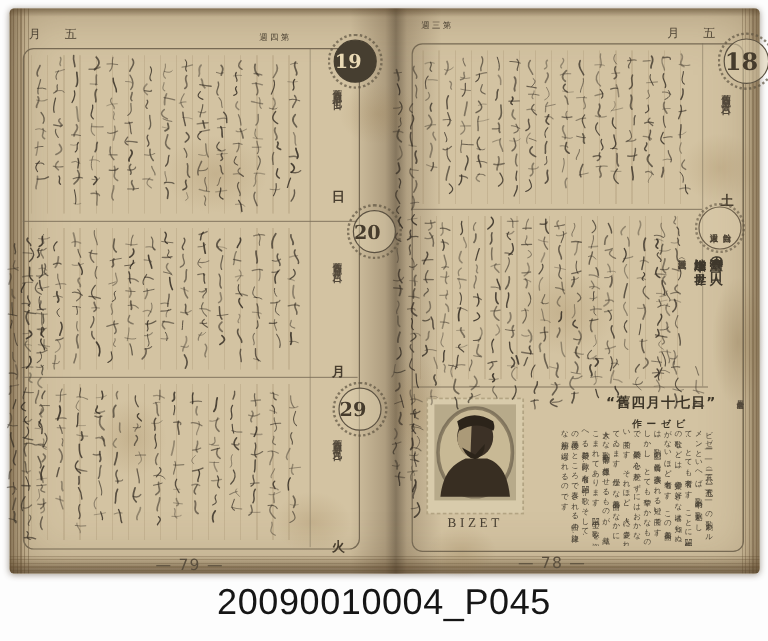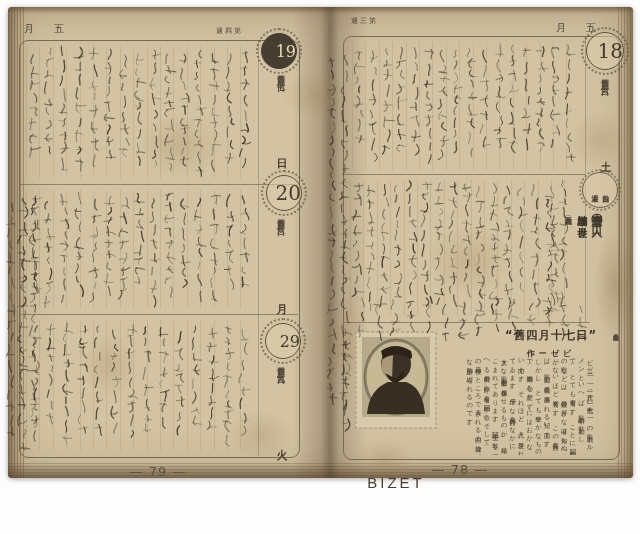--- a/index.html
+++ b/index.html
@@ -23,40 +23,40 @@
                    linear-gradient(180deg,rgba(0,0,0,0),rgba(90,70,45,.4) 60%,rgba(60,46,30,.55));}
   .edgeT{position:absolute;left:0;top:0;width:625px;height:7px;border-radius:4px 4px 0 0;
         background:linear-gradient(180deg,rgba(80,62,40,.5),rgba(0,0,0,0));}
   .stain{position:absolute;border-radius:50%;background:radial-gradient(closest-side,rgba(146,117,72,.22),rgba(146,117,72,0) 72%);}
   .frame{position:absolute;border:1px solid #776a54;border-radius:9px;}
   .pline{position:absolute;background:#7b6e58;opacity:.75;}
   .ruled{position:absolute;background:repeating-linear-gradient(90deg,rgba(146,124,90,.22) 0 1px,rgba(0,0,0,0) 1px 13.4px);}
   .vtext{position:absolute;writing-mode:vertical-rl;text-orientation:upright;color:#52483a;}
   .odate{font-size:8px;letter-spacing:2px;font-weight:600;}
   .wday{font-size:11px;font-weight:600;color:#473d2e;}
-  .badge{position:absolute;border-radius:50%;display:flex;align-items:center;justify-content:flex-end;
-         font-family:"DejaVu Serif",serif;font-weight:normal;color:#463c2d;
-         border:1.5px solid #5c5242;background:rgba(219,204,171,.55);}
+  .badge{position:absolute;border-radius:50%;display:flex;align-items:center;justify-content:flex-start;
+         font-family:"DejaVu Serif",serif;font-weight:bold;color:#463c2d;
+         border:1.5px solid #5c5242;background:rgba(219,204,171,.55);margin-left:17px;}
   .badge::before{content:'';position:absolute;inset:-6px;border-radius:50%;border:2px dotted rgba(95,84,66,.7);}
   .badge.filled{background:#463e30;color:#e9d9b4;border-color:#463e30;}
   .hdr{position:absolute;color:#4c4233;}
   .pageno{position:absolute;font-size:13px;color:#5a4f3e;text-align:center;letter-spacing:1px;}
   .caption{position:absolute;left:0;top:486px;width:640px;text-align:center;
            font-family:"Liberation Sans",sans-serif;font-size:30px;color:#161616;letter-spacing:.5px;}
   svg.hw{position:absolute;left:0;top:0;pointer-events:none;}
   .mnote{font-weight:700;color:#3f382c;}
   .article-title{position:absolute;text-align:center;font-weight:700;color:#3b3427;}
   .article-body{position:absolute;writing-mode:vertical-rl;text-orientation:upright;
                 font-size:6.3px;line-height:8.6px;color:#4a4336;overflow:hidden;letter-spacing:1px;}
   .stamp{position:absolute;border-radius:50%;border:1px solid #6a5d49;display:flex;gap:1px;
          align-items:center;justify-content:center;background:rgba(219,204,171,.5);}
   .stamp::before{content:'';position:absolute;inset:-4px;border-radius:50%;border:2px dotted rgba(95,84,66,.6);}
   .stamp .vtext{position:static;font-size:7px;font-weight:700;color:#4c4233;letter-spacing:1px;}
-  .bizet-cap{position:absolute;text-align:center;font-family:Liberation Sans, sans-serif;
-             font-size:15px;letter-spacing:3px;color:#473e31;margin-top:44px;}
+  .bizet-cap{position:absolute;text-align:center;font-family:Liberation Serif, serif;
+             font-size:11px;letter-spacing:3px;color:#473e31;}
 </style>
 </head>
 <body>
 
 <div class="scan">
 
   <div class="book">
     <div class="edgeL"></div>
     <div class="edgeR"></div>
     <div class="edgeB"></div>
@@ -86,21 +86,21 @@
     <div class="pline" style="left:19px;top:184px;width:279px;height:1px;"></div>
     <div class="pline" style="left:19px;top:314px;width:279px;height:1px;"></div>
     <div class="pline" style="left:258px;top:40px;width:1px;height:416px;opacity:.45;"></div>
 
     <div class="badge filled" style="left:261px;top:33px;width:34px;height:34px;font-size:16px;">
         <span>19</span>
       </div>
     <div class="vtext odate" style="left:274px;top:68px;height:84px;">舊四月十七日</div>
     <div class="vtext wday" style="left:273px;top:150px;">日</div>
 
-    <div class="badge" style="left:266px;top:175px;width:34px;height:34px;font-size:20px;">
+    <div class="badge" style="left:277px;top:175px;width:34px;height:34px;font-size:16px;">
         <span>20</span>
       </div>
     <div class="vtext odate" style="left:274px;top:212px;height:84px;">舊四月十八日</div>
     <div class="vtext wday" style="left:273px;top:296px;">月</div>
 
     <div class="badge" style="left:265px;top:323px;width:34px;height:34px;font-size:16px;">
         <span>29</span>
       </div>
     <div class="vtext odate" style="left:274px;top:360px;height:84px;">舊四月十九日</div>
     <div class="vtext wday" style="left:273px;top:440px;">火</div>
@@ -1429,13 +1429,14 @@
       <path d="M343.5 355.5 q 6.7 0.6 9.1 2.5" stroke="rgba(52,45,36,0.49)" stroke-width="0.82" fill="none" stroke-linecap="round"></path>
       <path d="M347.8 363.6 c 3.9 4.2, 1.1 7.3, -1.2 10.4" stroke="rgba(52,45,36,0.55)" stroke-width="0.80" fill="none" stroke-linecap="round"></path>
       <path d="M345.9 377.7 c -2.6 4.4, 1.0 7.7, 0.9 11.1" stroke="rgba(52,45,36,0.74)" stroke-width="0.91" fill="none" stroke-linecap="round"></path>
       <path d="M341.3 379.3 q 6.3 1.1 7.3 -0.6" stroke="rgba(52,45,36,0.57)" stroke-width="0.71" fill="none" stroke-linecap="round"></path>
       <path d="M345.0 392.5 c -3.8 3.1, -2.8 5.4, -2.4 7.7" stroke="rgba(52,45,36,0.48)" stroke-width="1.08" fill="none" stroke-linecap="round"></path>
       <path d="M346.6 404.1 c 0.7 4.3, -3.4 7.6, -2.2 10.9" stroke="rgba(52,45,36,0.63)" stroke-width="1.29" fill="none" stroke-linecap="round"></path>
       <path d="M347.9 419.1 c 2.9 4.7, 3.1 8.3, -2.5 11.9" stroke="rgba(52,45,36,0.81)" stroke-width="1.39" fill="none" stroke-linecap="round"></path>
       <path d="M342.6 424.0 q 6.9 -0.8 6.1 -2.3" stroke="rgba(52,45,36,0.47)" stroke-width="0.89" fill="none" stroke-linecap="round"></path>
     </svg>
 
+  <div class="caption">20090010004_P045</div>
 </div>
 
 </body></html>

